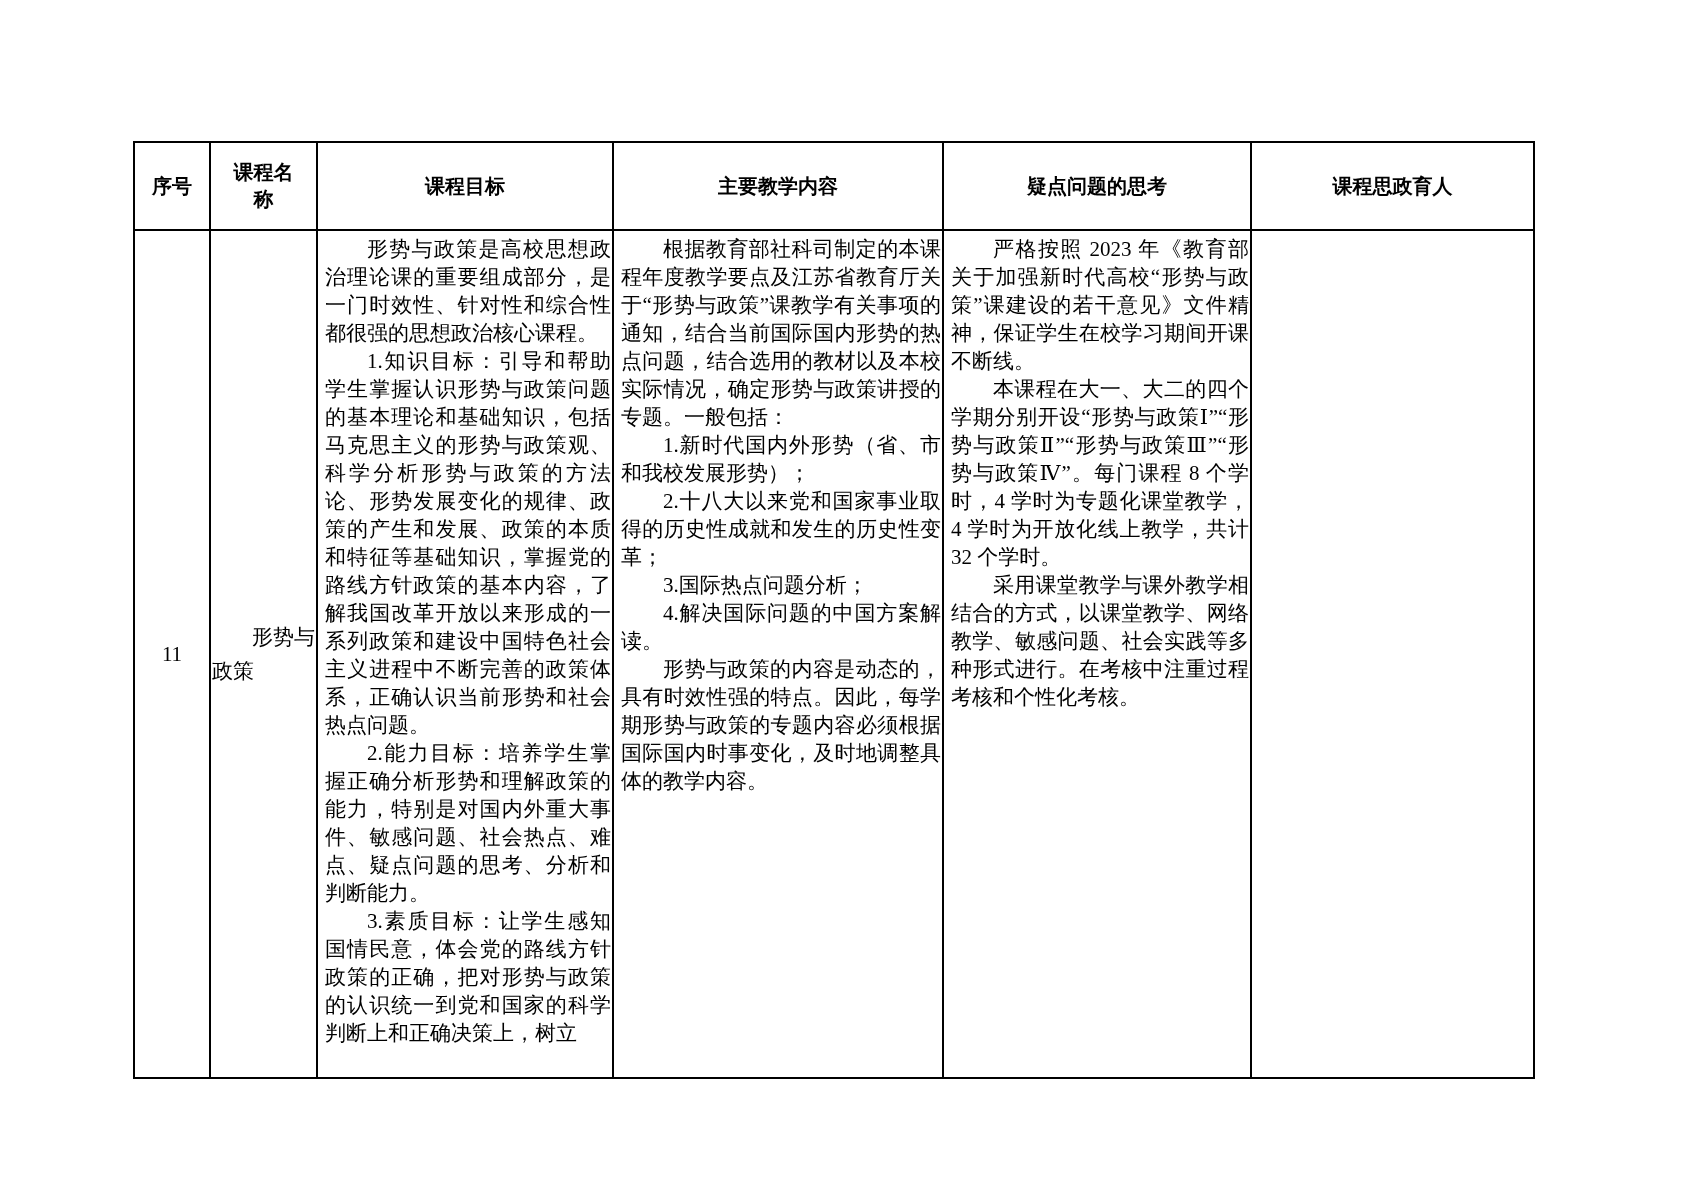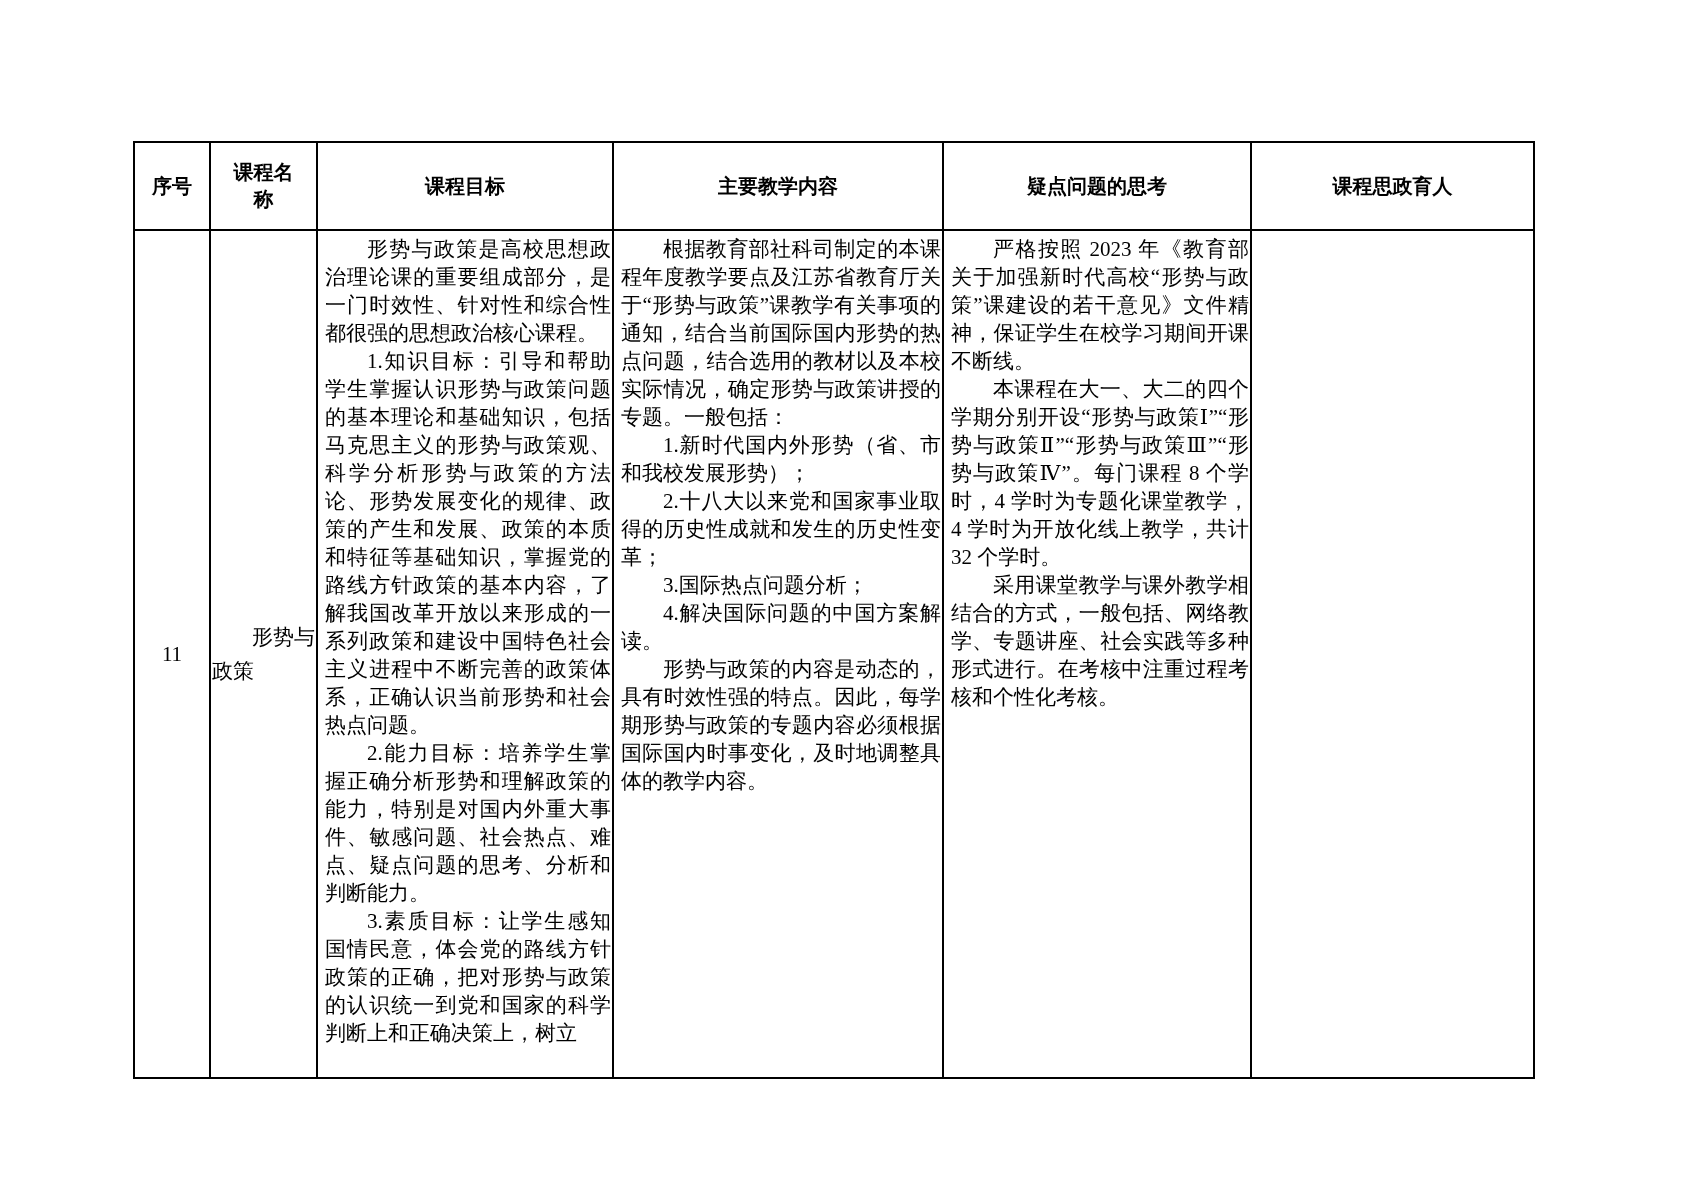--- a/index.html
+++ b/index.html
@@ -110,21 +110,21 @@
             <p>根据教育部社科司制定的本课程年度教学要点及江苏省教育厅关于“形势与政策”课教学有关事项的通知，结合当前国际国内形势的热点问题，结合选用的教材以及本校实际情况，确定形势与政策讲授的专题。一般包括：</p>
             <p>1.新时代国内外形势（省、市和我校发展形势）；</p>
             <p>2.十八大以来党和国家事业取得的历史性成就和发生的历史性变革；</p>
             <p>3.国际热点问题分析；</p>
             <p>4.解决国际问题的中国方案解读。</p>
             <p>形势与政策的内容是动态的，具有时效性强的特点。因此，每学期形势与政策的专题内容必须根据国际国内时事变化，及时地调整具体的教学内容。</p>
           </td>
         <td>
             <p>严格按照 2023 年《教育部关于加强新时代高校“形势与政策”课建设的若干意见》文件精神，保证学生在校学习期间开课不断线。</p>
             <p>本课程在大一、大二的四个学期分别开设“形势与政策Ⅰ”“形势与政策Ⅱ”“形势与政策Ⅲ”“形势与政策Ⅳ”。每门课程 8 个学时，4 学时为专题化课堂教学，4 学时为开放化线上教学，共计 32 个学时。</p>
-            <p>采用课堂教学与课外教学相结合的方式，一般包括、网络教学、专题讲座、社会实践等多种形式进行。在考核中注重过程考核和个性化考核。</p>
+            <p>采用课堂教学与课外教学相结合的方式，以课堂教学、网络教学、敏感问题、社会实践等多种形式进行。在考核中注重过程考核和个性化考核。</p>
           </td>
         <td></td>
       </tr>
     </tbody>
   </table>
 
 
 </div>
 
 </body></html>

